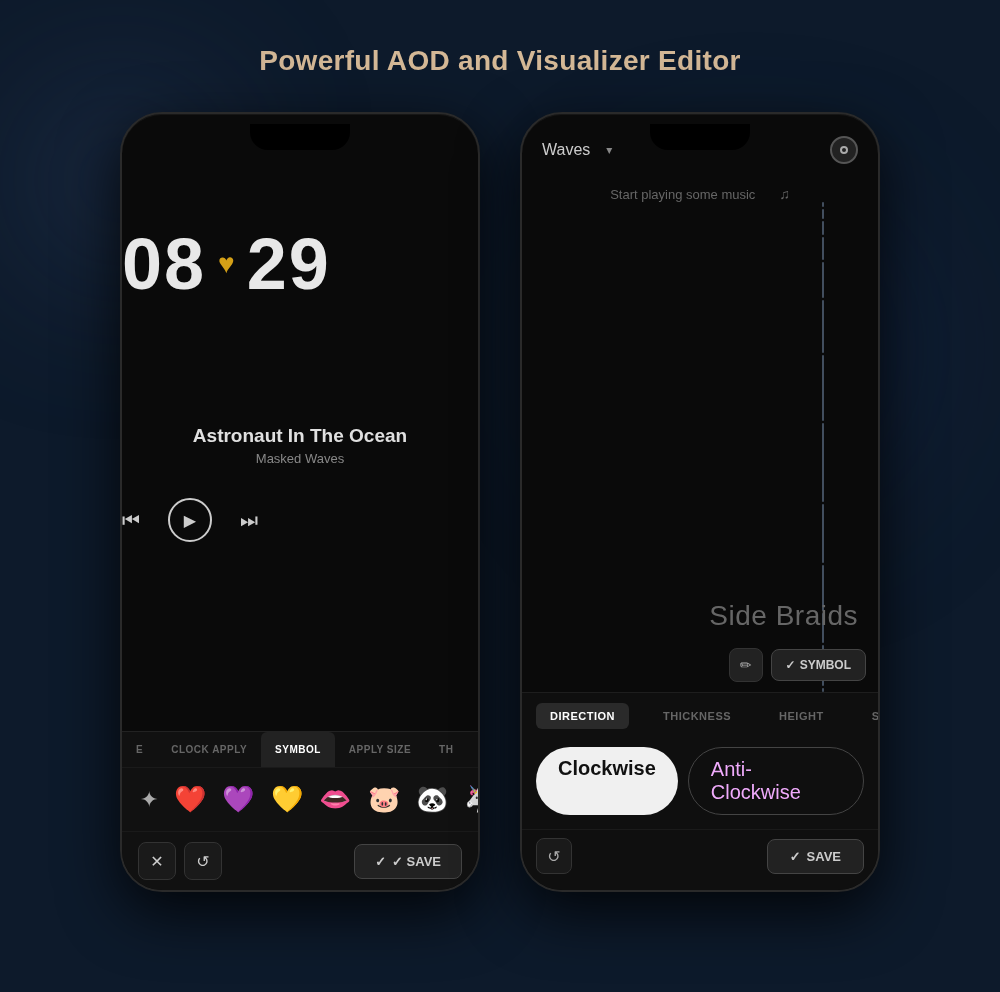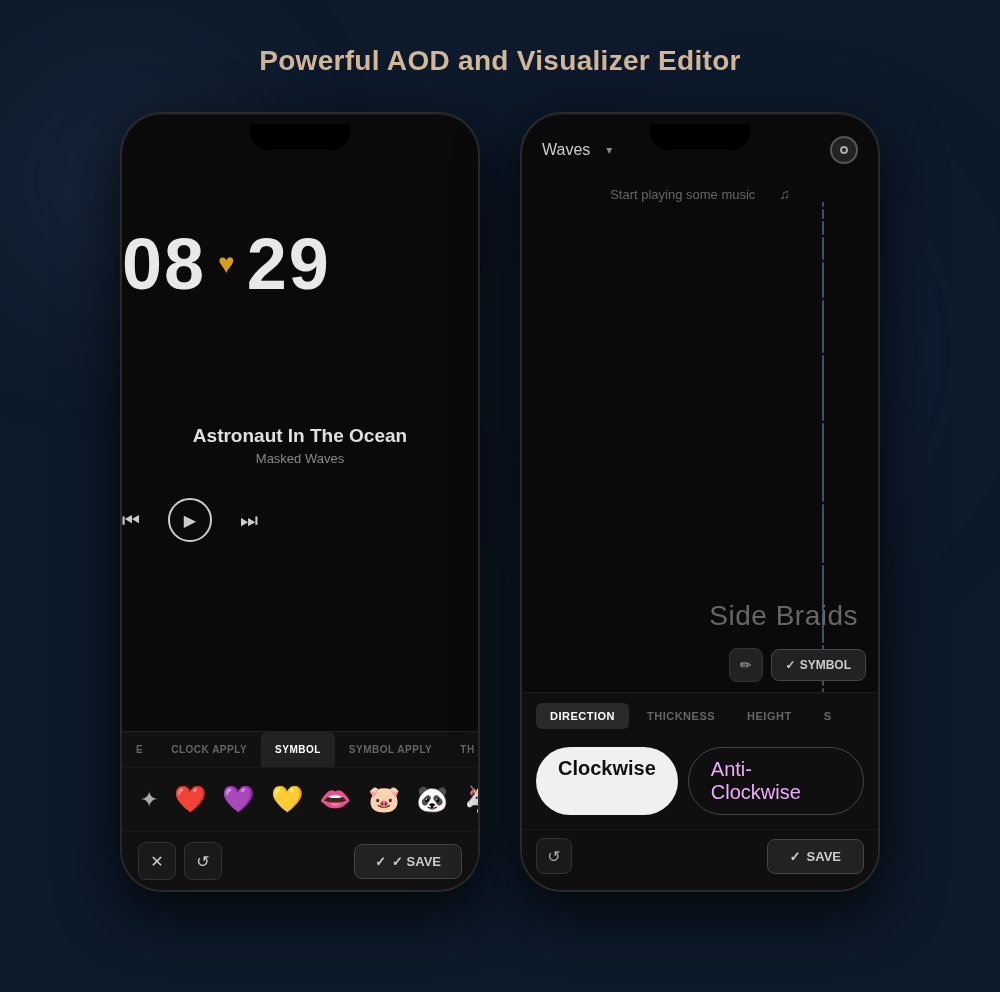--- a/index.html
+++ b/index.html
@@ -361,21 +361,21 @@
 
     
     .right-bottom {
       background: #0f0f0f;
       border-top: 1px solid #1e1e1e;
     }
 
     .direction-tabs {
       display: flex;
       padding: 10px 14px 8px;
-      gap: 4px;
+      gap: 20px;
     }
 
     .dir-tab {
       padding: 7px 14px;
       font-size: 11px;
       font-weight: 600;
       letter-spacing: 0.5px;
       color: #666;
       cursor: pointer;
       border-radius: 6px;
@@ -492,21 +492,21 @@
           <div class="play-btn">▶</div>
           <div class="ctrl-btn">⏭</div>
         </div>
       </div>
 
       <div class="bottom-panel">
         <div class="tabs-row">
           <div class="tab-item">E</div>
           <div class="tab-item">CLOCK APPLY</div>
           <div class="tab-item active">SYMBOL</div>
-          <div class="tab-item">SYMBOL APPLY</div>
+          <div class="tab-item">APPLY SIZE</div>
           <div class="tab-item">TH</div>
         </div>
 
         <div class="symbols-row">
           <span class="symbol-item symbol-diamond">✦</span>
           <span class="symbol-item">❤️</span>
           <span class="symbol-item">💜</span>
           <span class="symbol-item">💛</span>
           <span class="symbol-item">👄</span>
           <span class="symbol-item">🐷</span>

